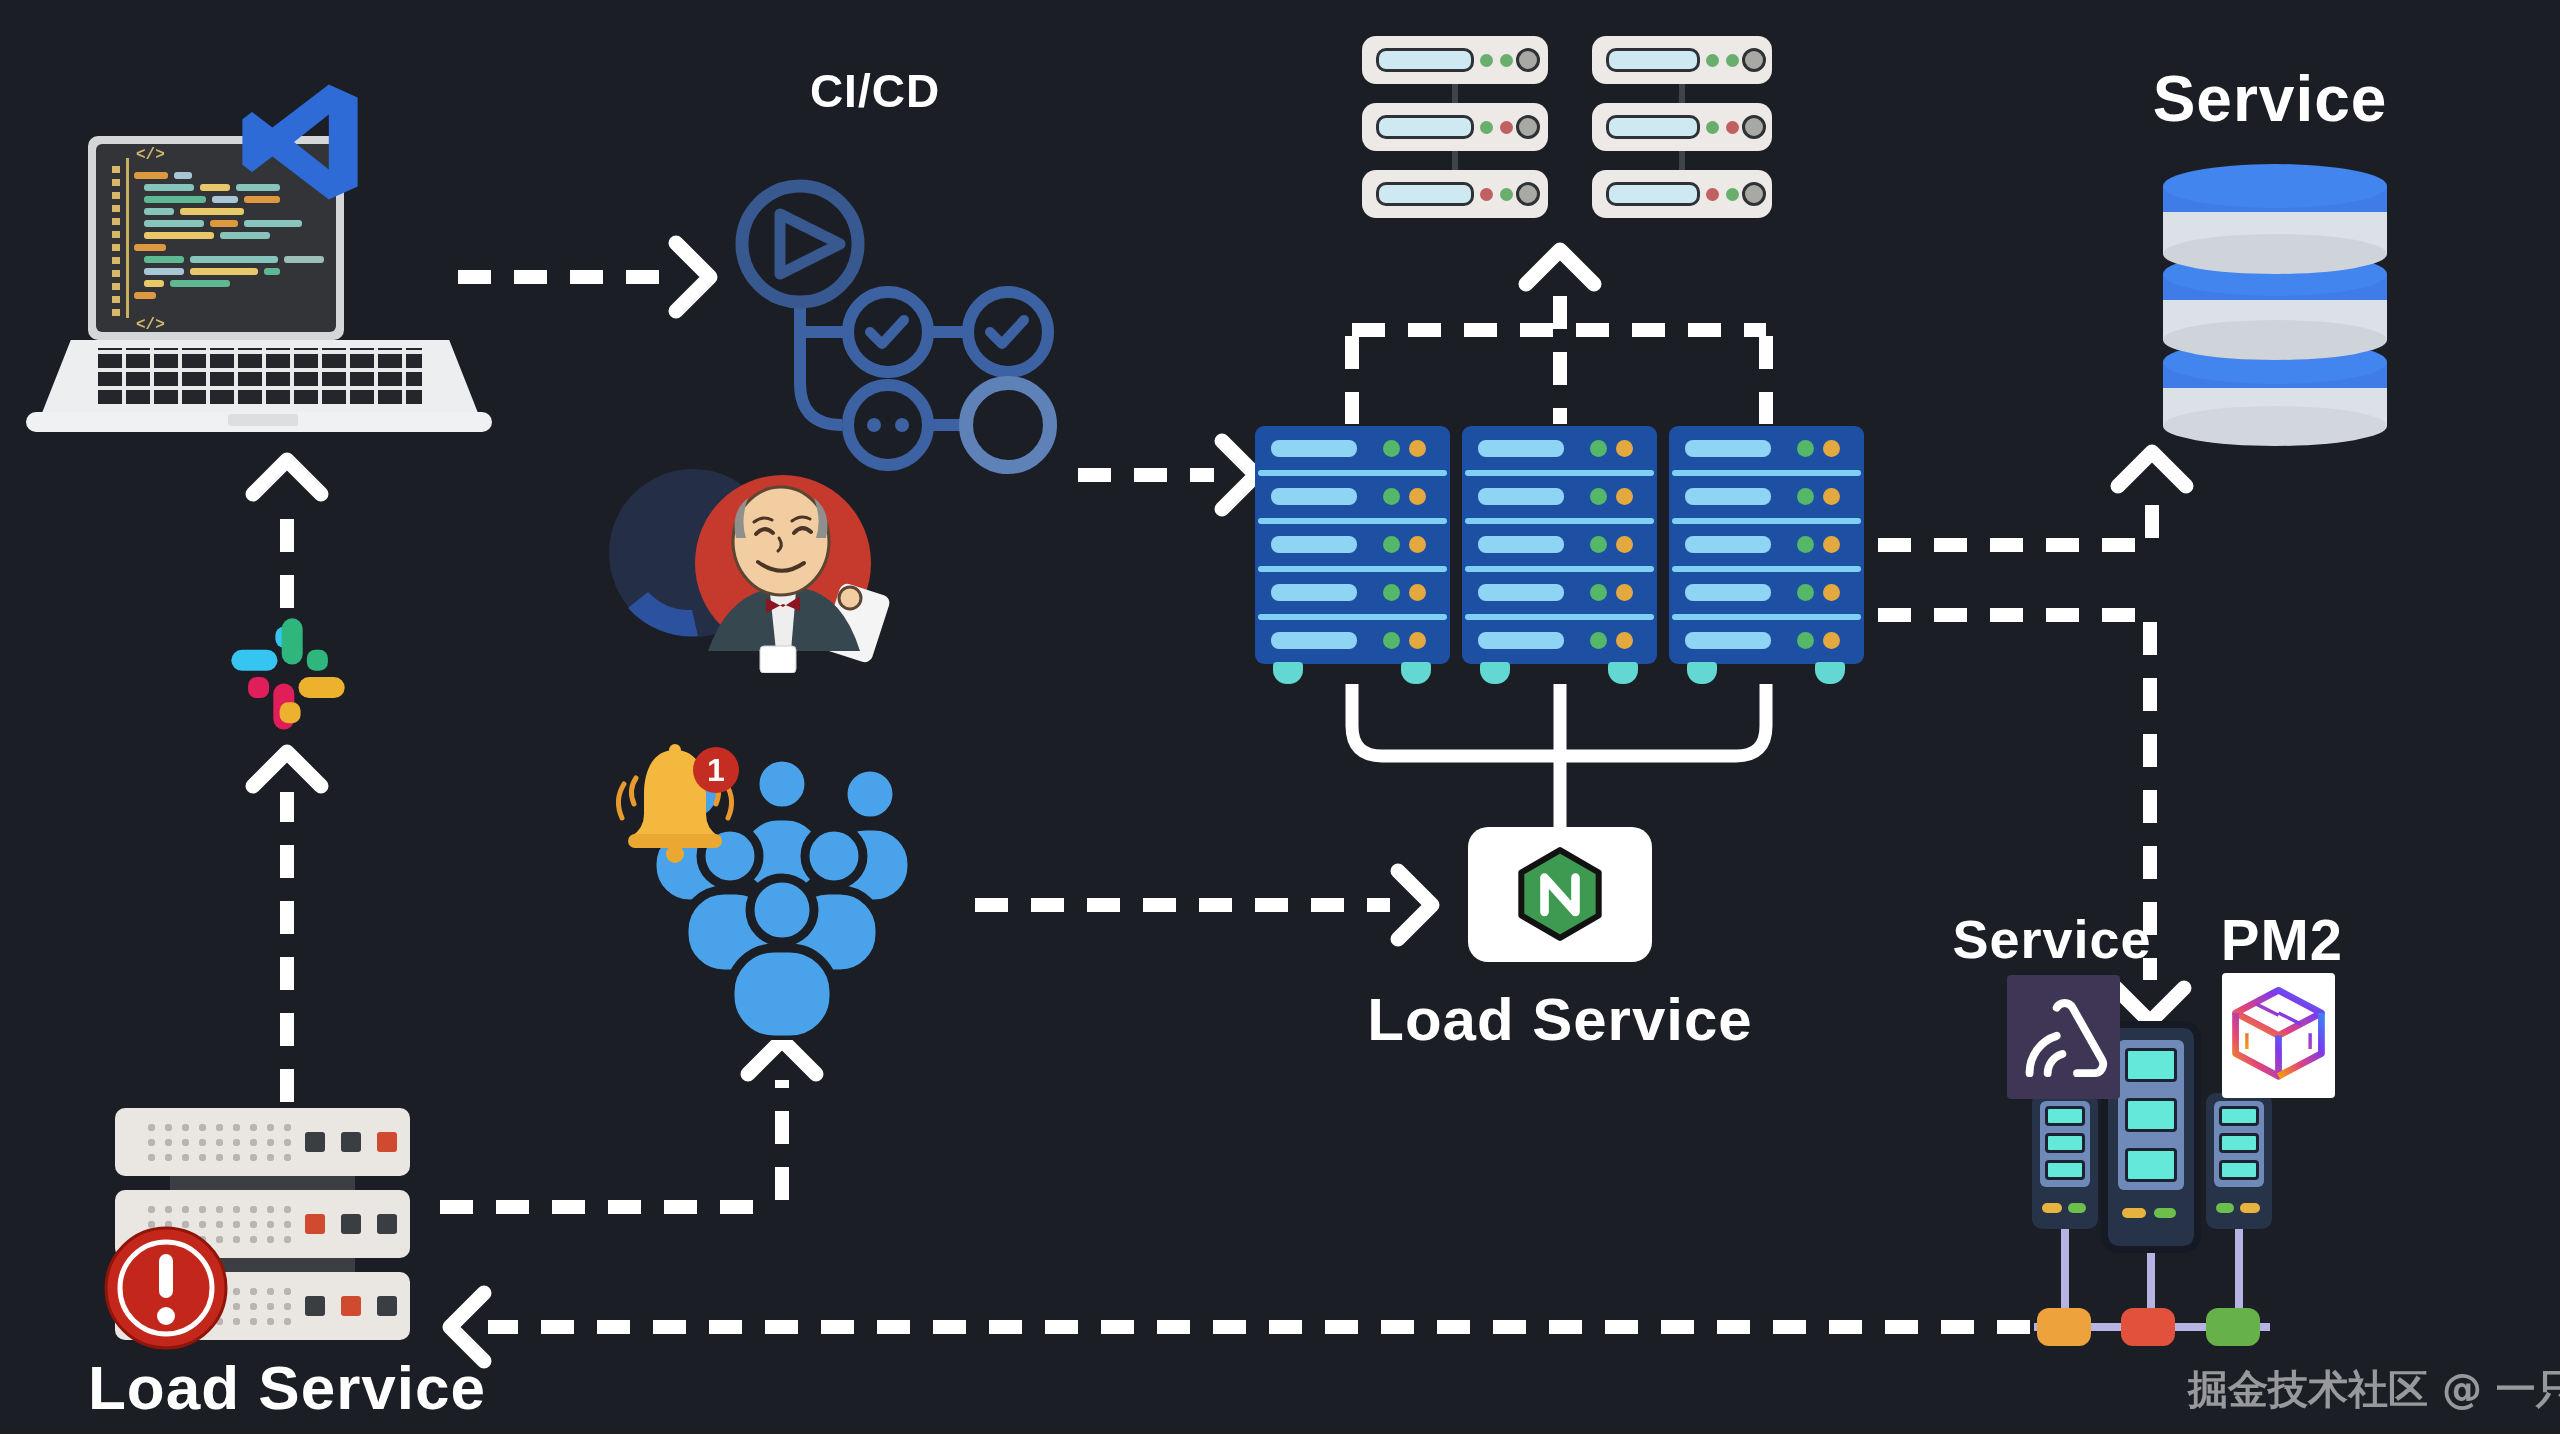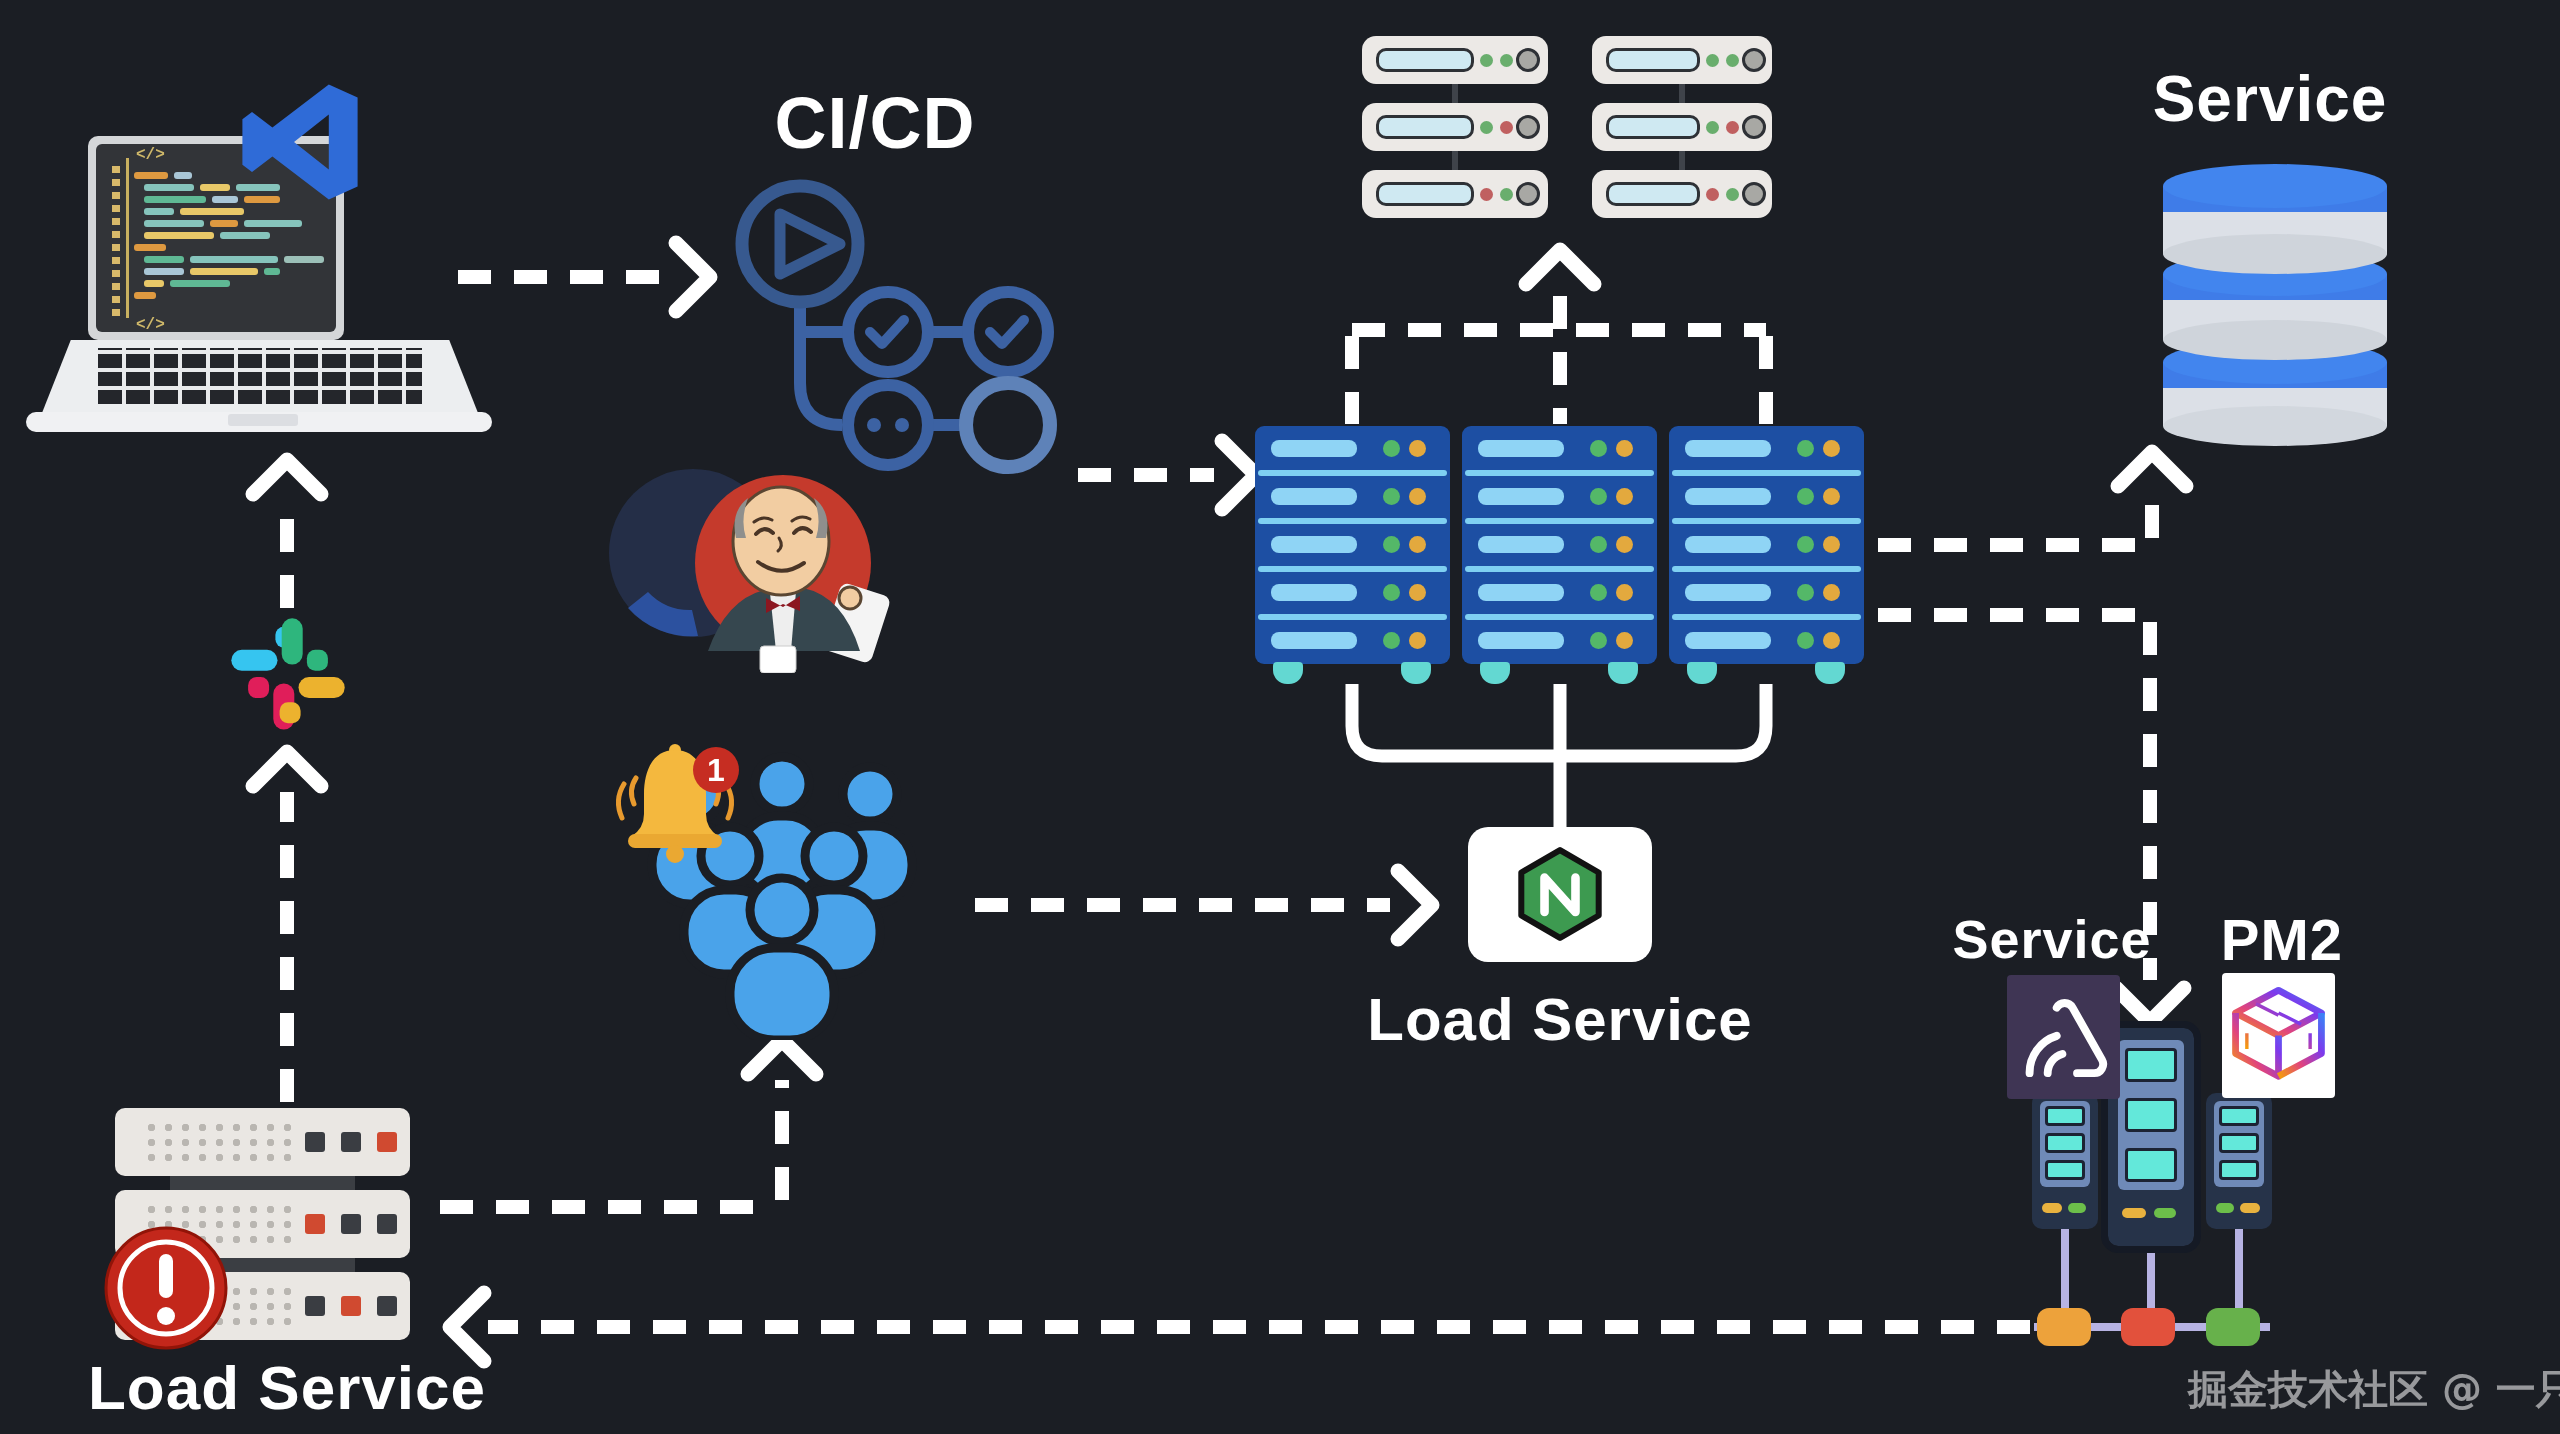--- a/index.html
+++ b/index.html
@@ -124,21 +124,21 @@
   <span class="tagtxt" style="left:136px;top:316px;">&lt;/&gt;</span>
   <div class="a lap-base" style="left:40px;top:340px;width:440px;height:78px;"></div>
   <div class="a keys" style="left:98px;top:348px;width:324px;height:56px;"></div>
   <div class="a lap-lip" style="left:26px;top:412px;width:466px;height:20px;"></div>
   <div class="a" style="left:228px;top:414px;width:70px;height:12px;background:#dcdee2;border-radius:3px;"></div>
 
   <svg class="a" style="left:240px;top:72px;" width="120" height="140" viewBox="0 0 100 100">
     <path d="M74,2 L98,13 V87 L74,98 L27,62 L10,75 L2,69 V31 L10,25 L27,38 Z M74,27 L45,50 L74,73 Z" fill="#2f6bd7" fill-rule="evenodd"></path>
   </svg>
 
-  <div class="lbl ctr" style="left:710px;top:82px;width:330px;font-size:72px;">CI/CD</div>
+  <div class="lbl ctr" style="left:710px;top:64px;width:330px;font-size:46px;">CI/CD</div>
   <svg class="a" style="left:688px;top:168px;" width="390" height="330" viewBox="0 0 390 330">
     <g stroke="#3c62a3" stroke-width="12" fill="none" stroke-linejoin="round">
       <path d="M112,134 L112,215 Q112,257 154,257 M112,164 H160 M240,164 H280 M240,257 H278"></path>
       <circle cx="200" cy="164" r="40"></circle>
       <circle cx="320" cy="164" r="40"></circle>
       <circle cx="200" cy="257" r="40"></circle>
     </g>
     <circle cx="320" cy="257" r="42" stroke="#5e82b8" stroke-width="14" fill="none"></circle>
     <circle cx="112" cy="76" r="58" stroke="#37598f" stroke-width="13" fill="none"></circle>
     <polygon points="92,46 152,76 92,106" stroke="#37598f" stroke-width="11" fill="none" stroke-linejoin="round"></polygon>

